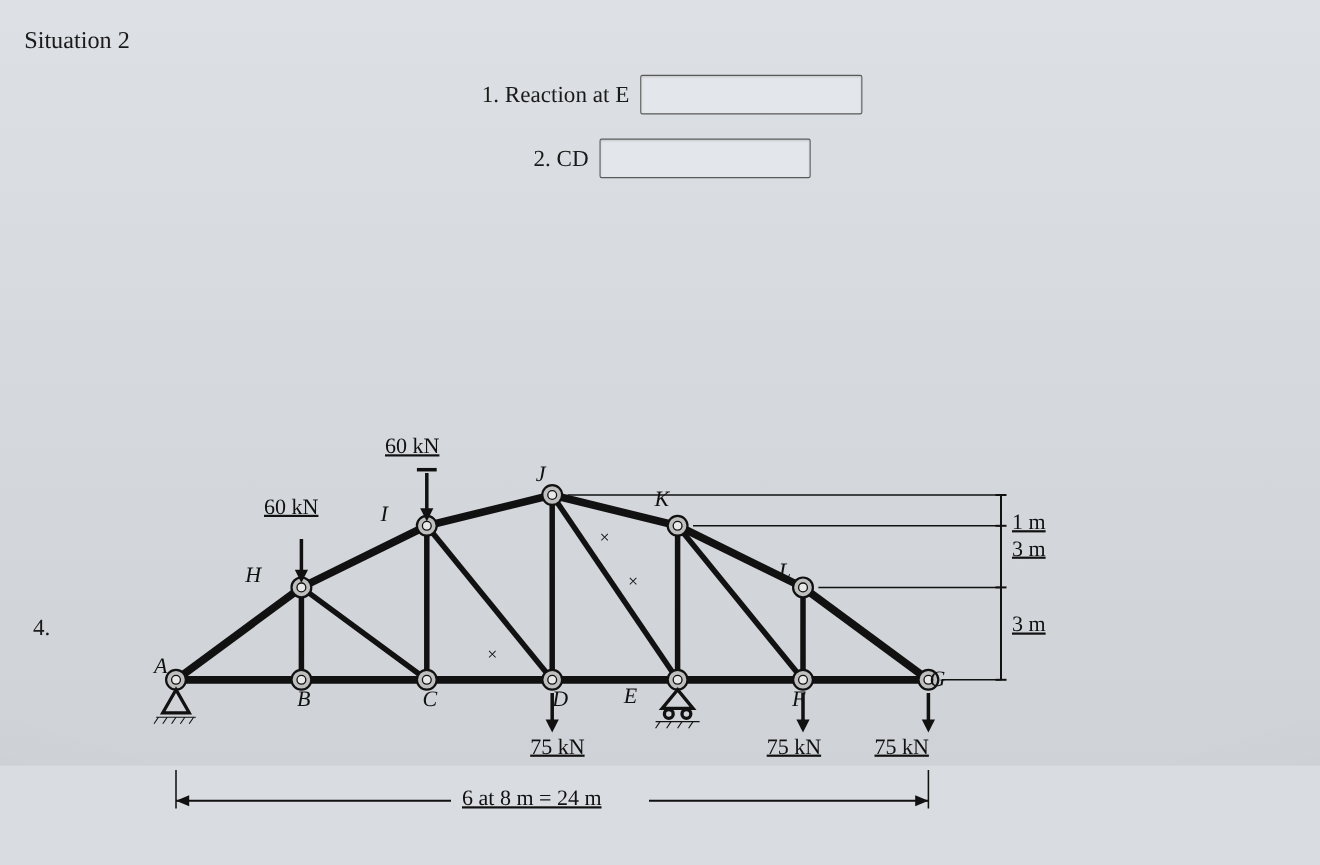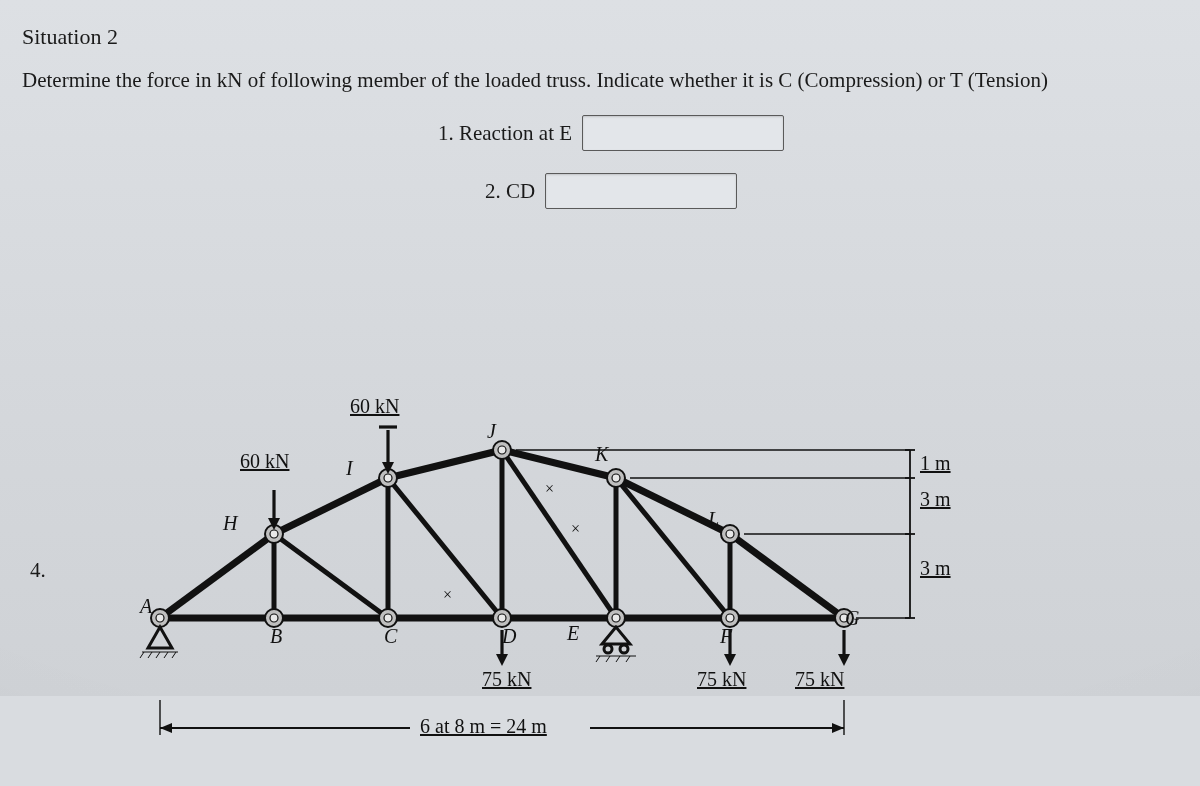--- a/index.html
+++ b/index.html
@@ -86,21 +86,20 @@
   .dim-ext  { stroke: #111; stroke-width: 1.4; }
   .x-mark { font: italic 16px "Times New Roman", serif; fill: #111; }
 </style>
 </head>
 <body>
 
 <div class="page">
 
   <div class="title">Situation 2</div>
 
-  <div class="prompt">Determine the force in kN of following member of the loaded truss. Indicate whether it is C (Compression) or T (Tension)</div>
 
   <div class="q-row">
     <span>1. Reaction at E</span>
     <span class="blank w1"></span>
   </div>
 
   <div class="q-row">
     <span>2. CD</span>
     <span class="blank w2"></span>
   </div>
@@ -131,21 +130,21 @@
     <span class="fig-label" style="left:437px; top:222px;">E</span>
     <span class="fig-label" style="left:590px; top:225px;">F</span>
     <span class="fig-label" style="left:715px; top:207px;">G</span>
 
     
     <span class="fig-label upright" style="left:352px; top:268px;">75 kN</span>
     <span class="fig-label upright" style="left:567px; top:268px;">75 kN</span>
     <span class="fig-label upright" style="left:665px; top:268px;">75 kN</span>
 
     
-    <span class="fig-label upright" style="left:790px; top:52px;">1 m</span>
+    <span class="fig-label upright" style="left:790px; top:64px;">1 m</span>
     <span class="fig-label upright" style="left:790px; top:88px;">3 m</span>
     <span class="fig-label upright" style="left:790px; top:157px;">3 m</span>
 
     
     <span class="fig-label upright" style="left:290px; top:315px;">6 at 8 m = 24 m</span>
 
     <svg width="830" height="370">
 
       <line class="member heavy" x1="30" y1="218" x2="714" y2="218"></line>
 

